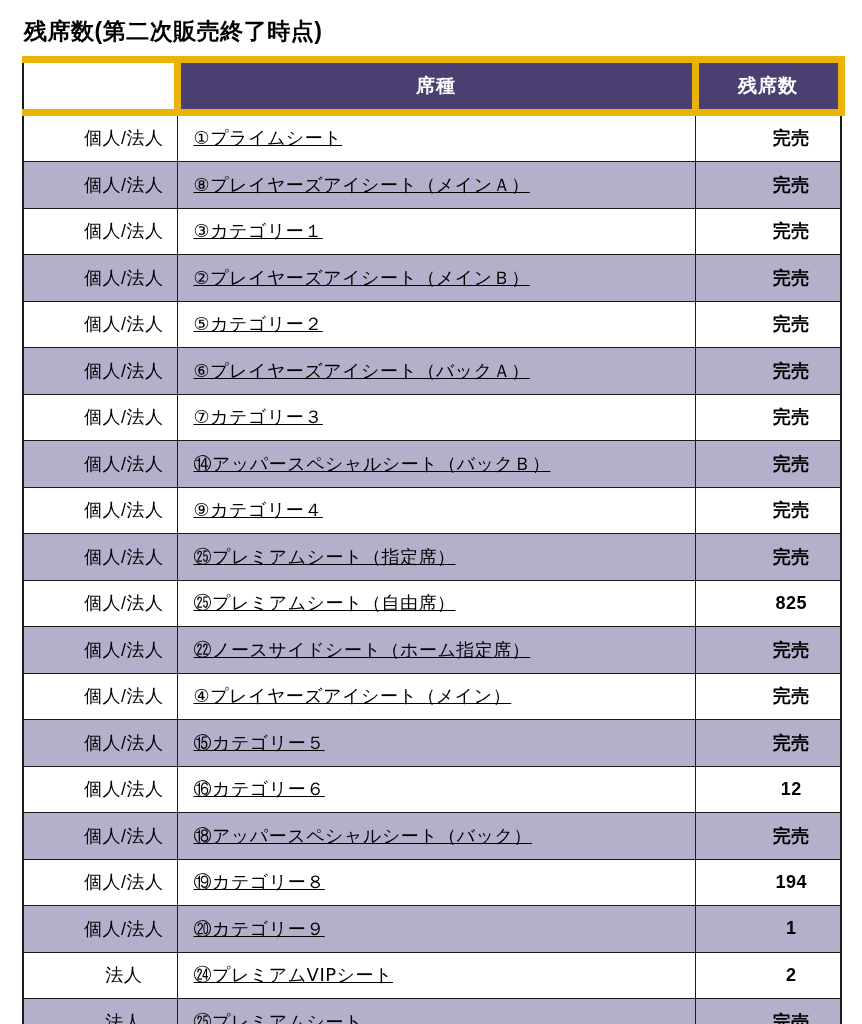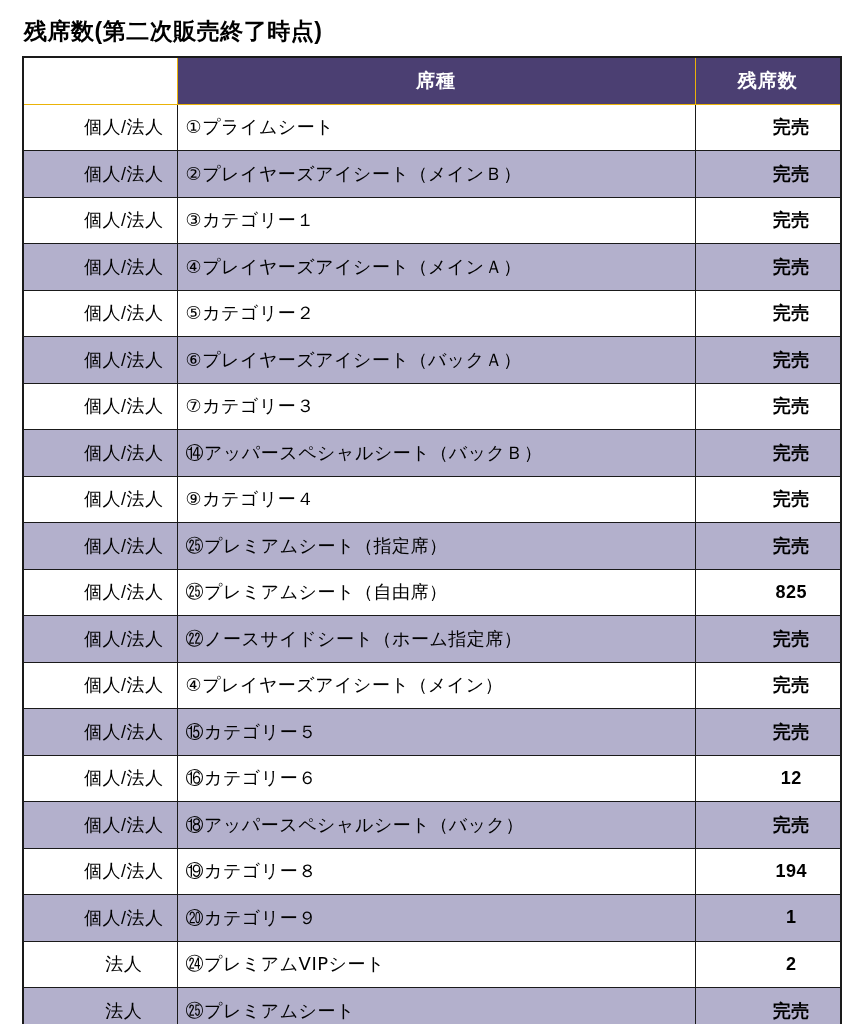--- a/index.html
+++ b/index.html
@@ -36,21 +36,21 @@
   table.seat-table col.c-cat { width: 154px; }
   table.seat-table col.c-seat { width: 518px; }
   table.seat-table col.c-rem { width: 146px; }
 
   thead th {
     background: #4b3f72;
     color: #ffffff;
     font-size: 19px;
     font-weight: bold;
     height: 44px;
-    border: 1px solid #eab308;
+    border: 7px solid #eab308;
     text-align: center;
     vertical-align: middle;
     letter-spacing: 1px;
   }
   thead th.blank-head {
     background: #ffffff;
     border-left: 1px solid #1a1a1a;
   }
   tbody td {
     border: 1px solid #1a1a1a;
@@ -62,23 +62,24 @@
   }
   tbody tr.alt td {
     background: #b3b0cc;
   }
   td.cat {
     text-align: center;
     letter-spacing: 0.5px;
   }
   td.seat {
     text-align: left;
-    padding-left: 8px;
+    padding-left: 16px;
     letter-spacing: 0.5px;
     font-family: "DejaVu Sans", "Liberation Sans", sans-serif;
+    text-decoration: underline;
   }
   td.rem {
     text-align: center;
     font-weight: bold;
     letter-spacing: 0.5px;
     margin-left: 7px;
   }
 </style>
 </head>
 <body>
@@ -100,31 +101,31 @@
       </tr>
     </thead>
     <tbody id="table-body">
         <tr>
           <td class="cat">個人/法人</td>
           <td class="seat">①プライムシート</td>
           <td class="rem">完売</td>
         </tr>
         <tr class="alt">
           <td class="cat">個人/法人</td>
+          <td class="seat">⑧プレイヤーズアイシート（メインＡ）</td>
+          <td class="rem">完売</td>
+        </tr>
+        <tr>
+          <td class="cat">個人/法人</td>
+          <td class="seat">③カテゴリー１</td>
+          <td class="rem">完売</td>
+        </tr>
+        <tr class="alt">
+          <td class="cat">個人/法人</td>
           <td class="seat">②プレイヤーズアイシート（メインＢ）</td>
-          <td class="rem">完売</td>
-        </tr>
-        <tr>
-          <td class="cat">個人/法人</td>
-          <td class="seat">③カテゴリー１</td>
-          <td class="rem">完売</td>
-        </tr>
-        <tr class="alt">
-          <td class="cat">個人/法人</td>
-          <td class="seat">④プレイヤーズアイシート（メインＡ）</td>
           <td class="rem">完売</td>
         </tr>
         <tr>
           <td class="cat">個人/法人</td>
           <td class="seat">⑤カテゴリー２</td>
           <td class="rem">完売</td>
         </tr>
         <tr class="alt">
           <td class="cat">個人/法人</td>
           <td class="seat">⑥プレイヤーズアイシート（バックＡ）</td>

